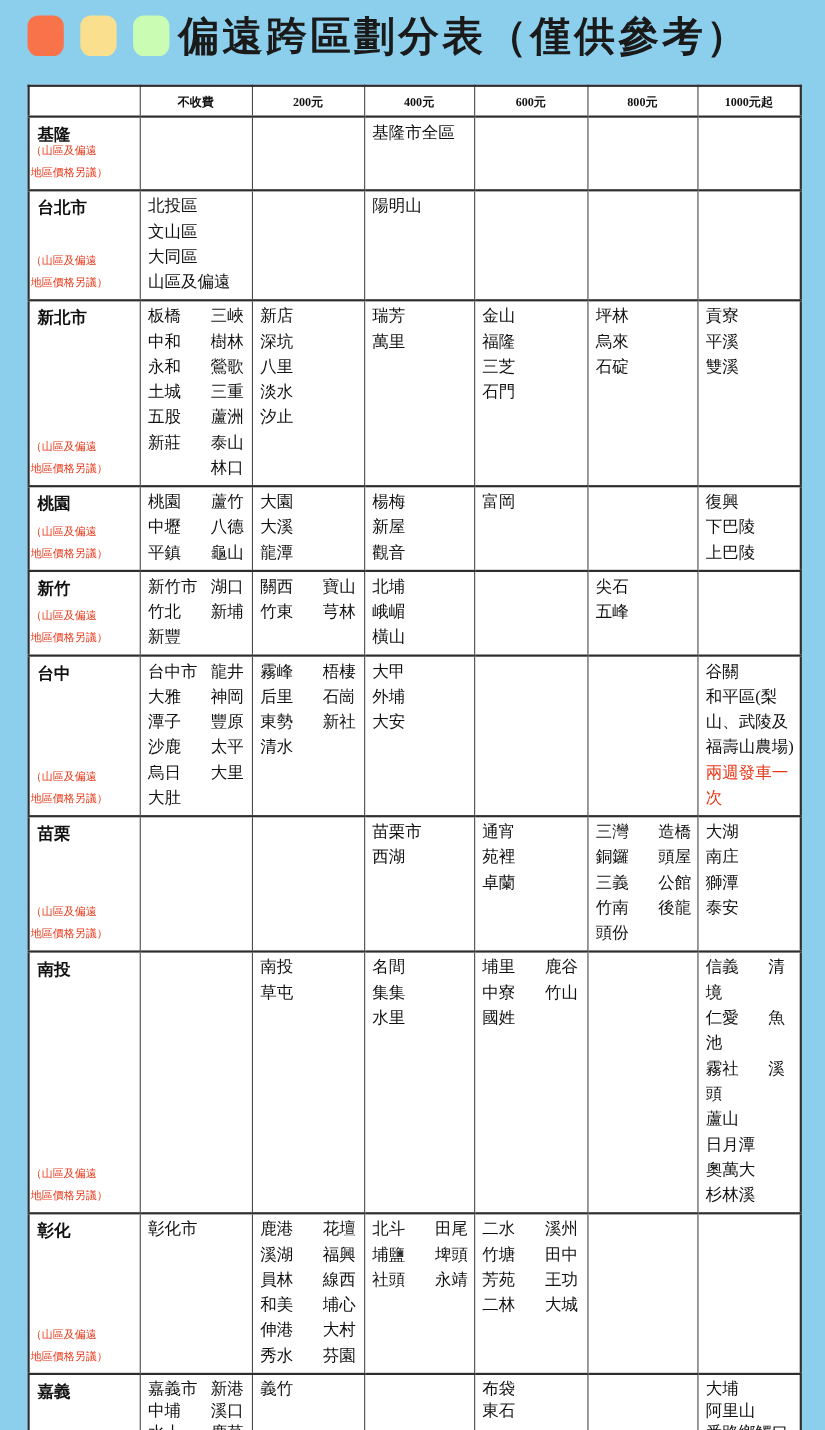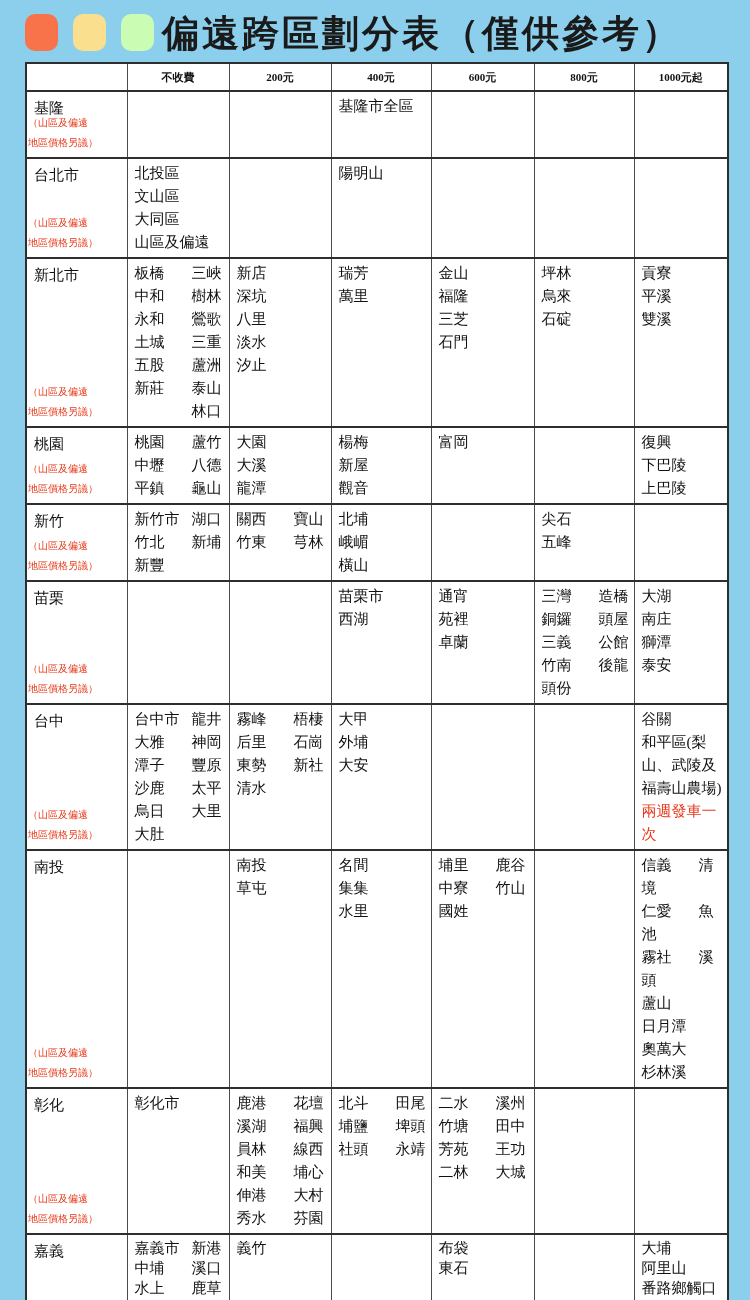--- a/index.html
+++ b/index.html
@@ -4,21 +4,21 @@
 <style>
   html,body{margin:0;padding:0;}
   body{
     width:750px;height:1300px;
     font-family:"Liberation Serif","DejaVu Serif",serif;
     overflow:hidden;
   }
   .page{width:750px;height:1300px;}
   .page-header{
     display:flex;align-items:flex-start;
-    padding:12px 30px 0 25px;height:50px;
+    padding:12px 30px 15px 25px;height:50px;
   }
   .dots{display:flex;gap:15px;flex:0 0 auto;padding-top:2px;}
   .dot{width:33px;height:37px;border-radius:10px;}
   .page-title{
     flex:1;text-align:center;
     font-size:37px;font-weight:bold;color:#1a1a1a;
     letter-spacing:3px;line-height:44px;
     padding-right:30px;
   }
   table.fare{
@@ -34,21 +34,21 @@
     font-size:15px;color:#111;
     overflow:hidden;
   }
   table.fare thead th{
     height:22px;padding:2px 0;
     text-align:center;vertical-align:middle;
     font-weight:bold;font-size:11px;
   }
   table.fare tbody td{border-top:2px solid #2e2e2e;}
   td.region-cell{position:relative;}
-  .region-name{font-size:15px;line-height:22px;padding-top:2px;}
+  .region-name{font-size:15px;line-height:22px;padding-top:2px;font-weight:bold;}
   .region-note{
     position:absolute;left:1px;bottom:4px;
     color:var(--note-red,#e8391a);
     font-size:10px;line-height:20px;white-space:nowrap;
   }
   .line{line-height:23px;}
   tr.compact .line{line-height:20px;}
   .c1{display:inline-block;min-width:57px;}
   .line.red{color:var(--note-red,#e8391a);}
 </style>
@@ -226,53 +226,20 @@
             <div class="line"><span>峨嵋</span></div>
             <div class="line"><span>橫山</span></div>
           </td>
           <td></td>
           <td>
             <div class="line"><span>尖石</span></div>
             <div class="line"><span>五峰</span></div>
           </td>
           <td></td>
         </tr>
-        <tr style="height: 117px;">
-          <td class="region-cell">
-            <div class="region-name">苗栗</div>
-            <div class="region-note">
-              <div>（山區及偏遠</div>
-              <div>地區價格另議）</div>
-            </div>
-          </td>
-          <td></td>
-          <td></td>
-          <td>
-            <div class="line"><span>苗栗市</span></div>
-            <div class="line"><span>西湖</span></div>
-          </td>
-          <td>
-            <div class="line"><span>通宵</span></div>
-            <div class="line"><span>苑裡</span></div>
-            <div class="line"><span>卓蘭</span></div>
-          </td>
-          <td>
-            <div class="line"><span class="c1">三灣</span><span>造橋</span></div>
-            <div class="line"><span class="c1">銅鑼</span><span>頭屋</span></div>
-            <div class="line"><span class="c1">三義</span><span>公館</span></div>
-            <div class="line"><span class="c1">竹南</span><span>後龍</span></div>
-            <div class="line"><span>頭份</span></div>
-          </td>
-          <td>
-            <div class="line"><span>大湖</span></div>
-            <div class="line"><span>南庄</span></div>
-            <div class="line"><span>獅潭</span></div>
-            <div class="line"><span>泰安</span></div>
-          </td>
-        </tr>
         <tr style="height: 138px;">
           <td class="region-cell">
             <div class="region-name">台中</div>
             <div class="region-note">
               <div>（山區及偏遠</div>
               <div>地區價格另議）</div>
             </div>
           </td>
           <td>
             <div class="line"><span class="c1">台中市</span><span>龍井</span></div>
@@ -292,20 +259,53 @@
             <div class="line"><span>大甲</span></div>
             <div class="line"><span>外埔</span></div>
             <div class="line"><span>大安</span></div>
           </td>
           <td></td>
           <td></td>
           <td>
             <div class="line"><span>谷關</span></div>
             <div class="line"><span>和平區(梨山、武陵及福壽山農場)</span></div>
             <div class="line red"><span>兩週發車一次</span></div>
+          </td>
+        </tr>
+        <tr style="height: 117px;">
+          <td class="region-cell">
+            <div class="region-name">苗栗</div>
+            <div class="region-note">
+              <div>（山區及偏遠</div>
+              <div>地區價格另議）</div>
+            </div>
+          </td>
+          <td></td>
+          <td></td>
+          <td>
+            <div class="line"><span>苗栗市</span></div>
+            <div class="line"><span>西湖</span></div>
+          </td>
+          <td>
+            <div class="line"><span>通宵</span></div>
+            <div class="line"><span>苑裡</span></div>
+            <div class="line"><span>卓蘭</span></div>
+          </td>
+          <td>
+            <div class="line"><span class="c1">三灣</span><span>造橋</span></div>
+            <div class="line"><span class="c1">銅鑼</span><span>頭屋</span></div>
+            <div class="line"><span class="c1">三義</span><span>公館</span></div>
+            <div class="line"><span class="c1">竹南</span><span>後龍</span></div>
+            <div class="line"><span>頭份</span></div>
+          </td>
+          <td>
+            <div class="line"><span>大湖</span></div>
+            <div class="line"><span>南庄</span></div>
+            <div class="line"><span>獅潭</span></div>
+            <div class="line"><span>泰安</span></div>
           </td>
         </tr>
         <tr style="height: 168px;">
           <td class="region-cell">
             <div class="region-name">南投</div>
             <div class="region-note">
               <div>（山區及偏遠</div>
               <div>地區價格另議）</div>
             </div>
           </td>

